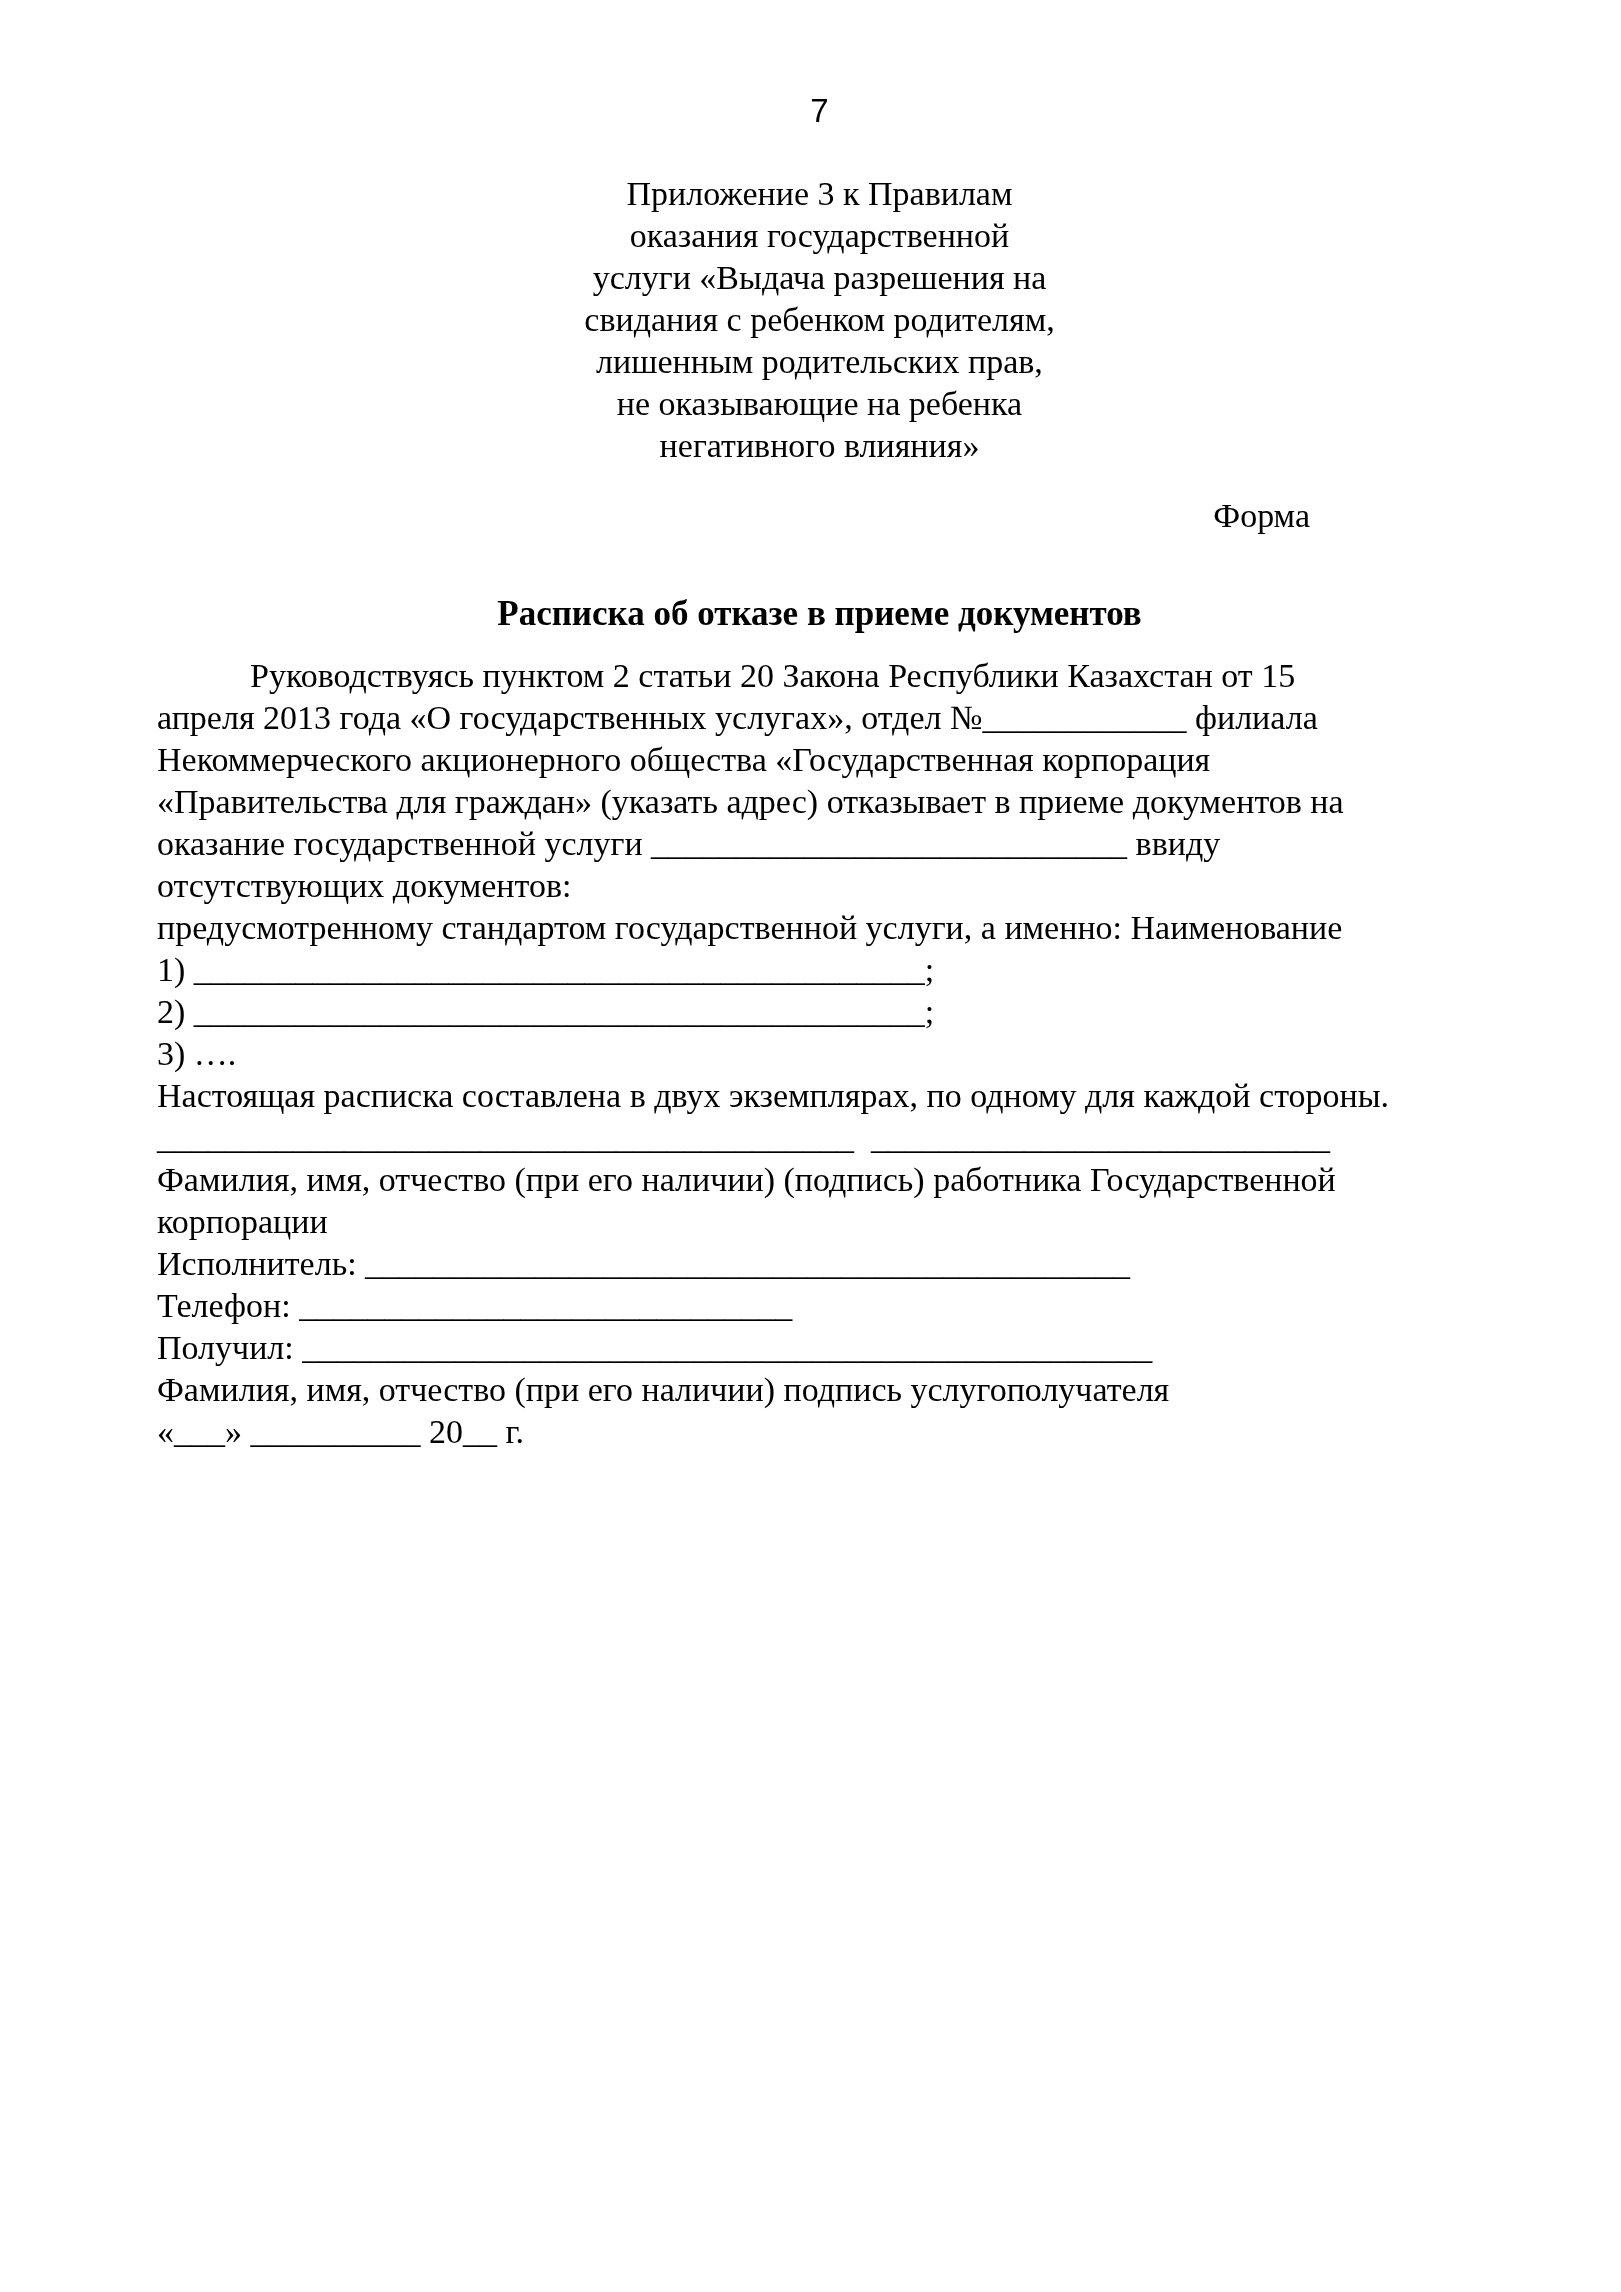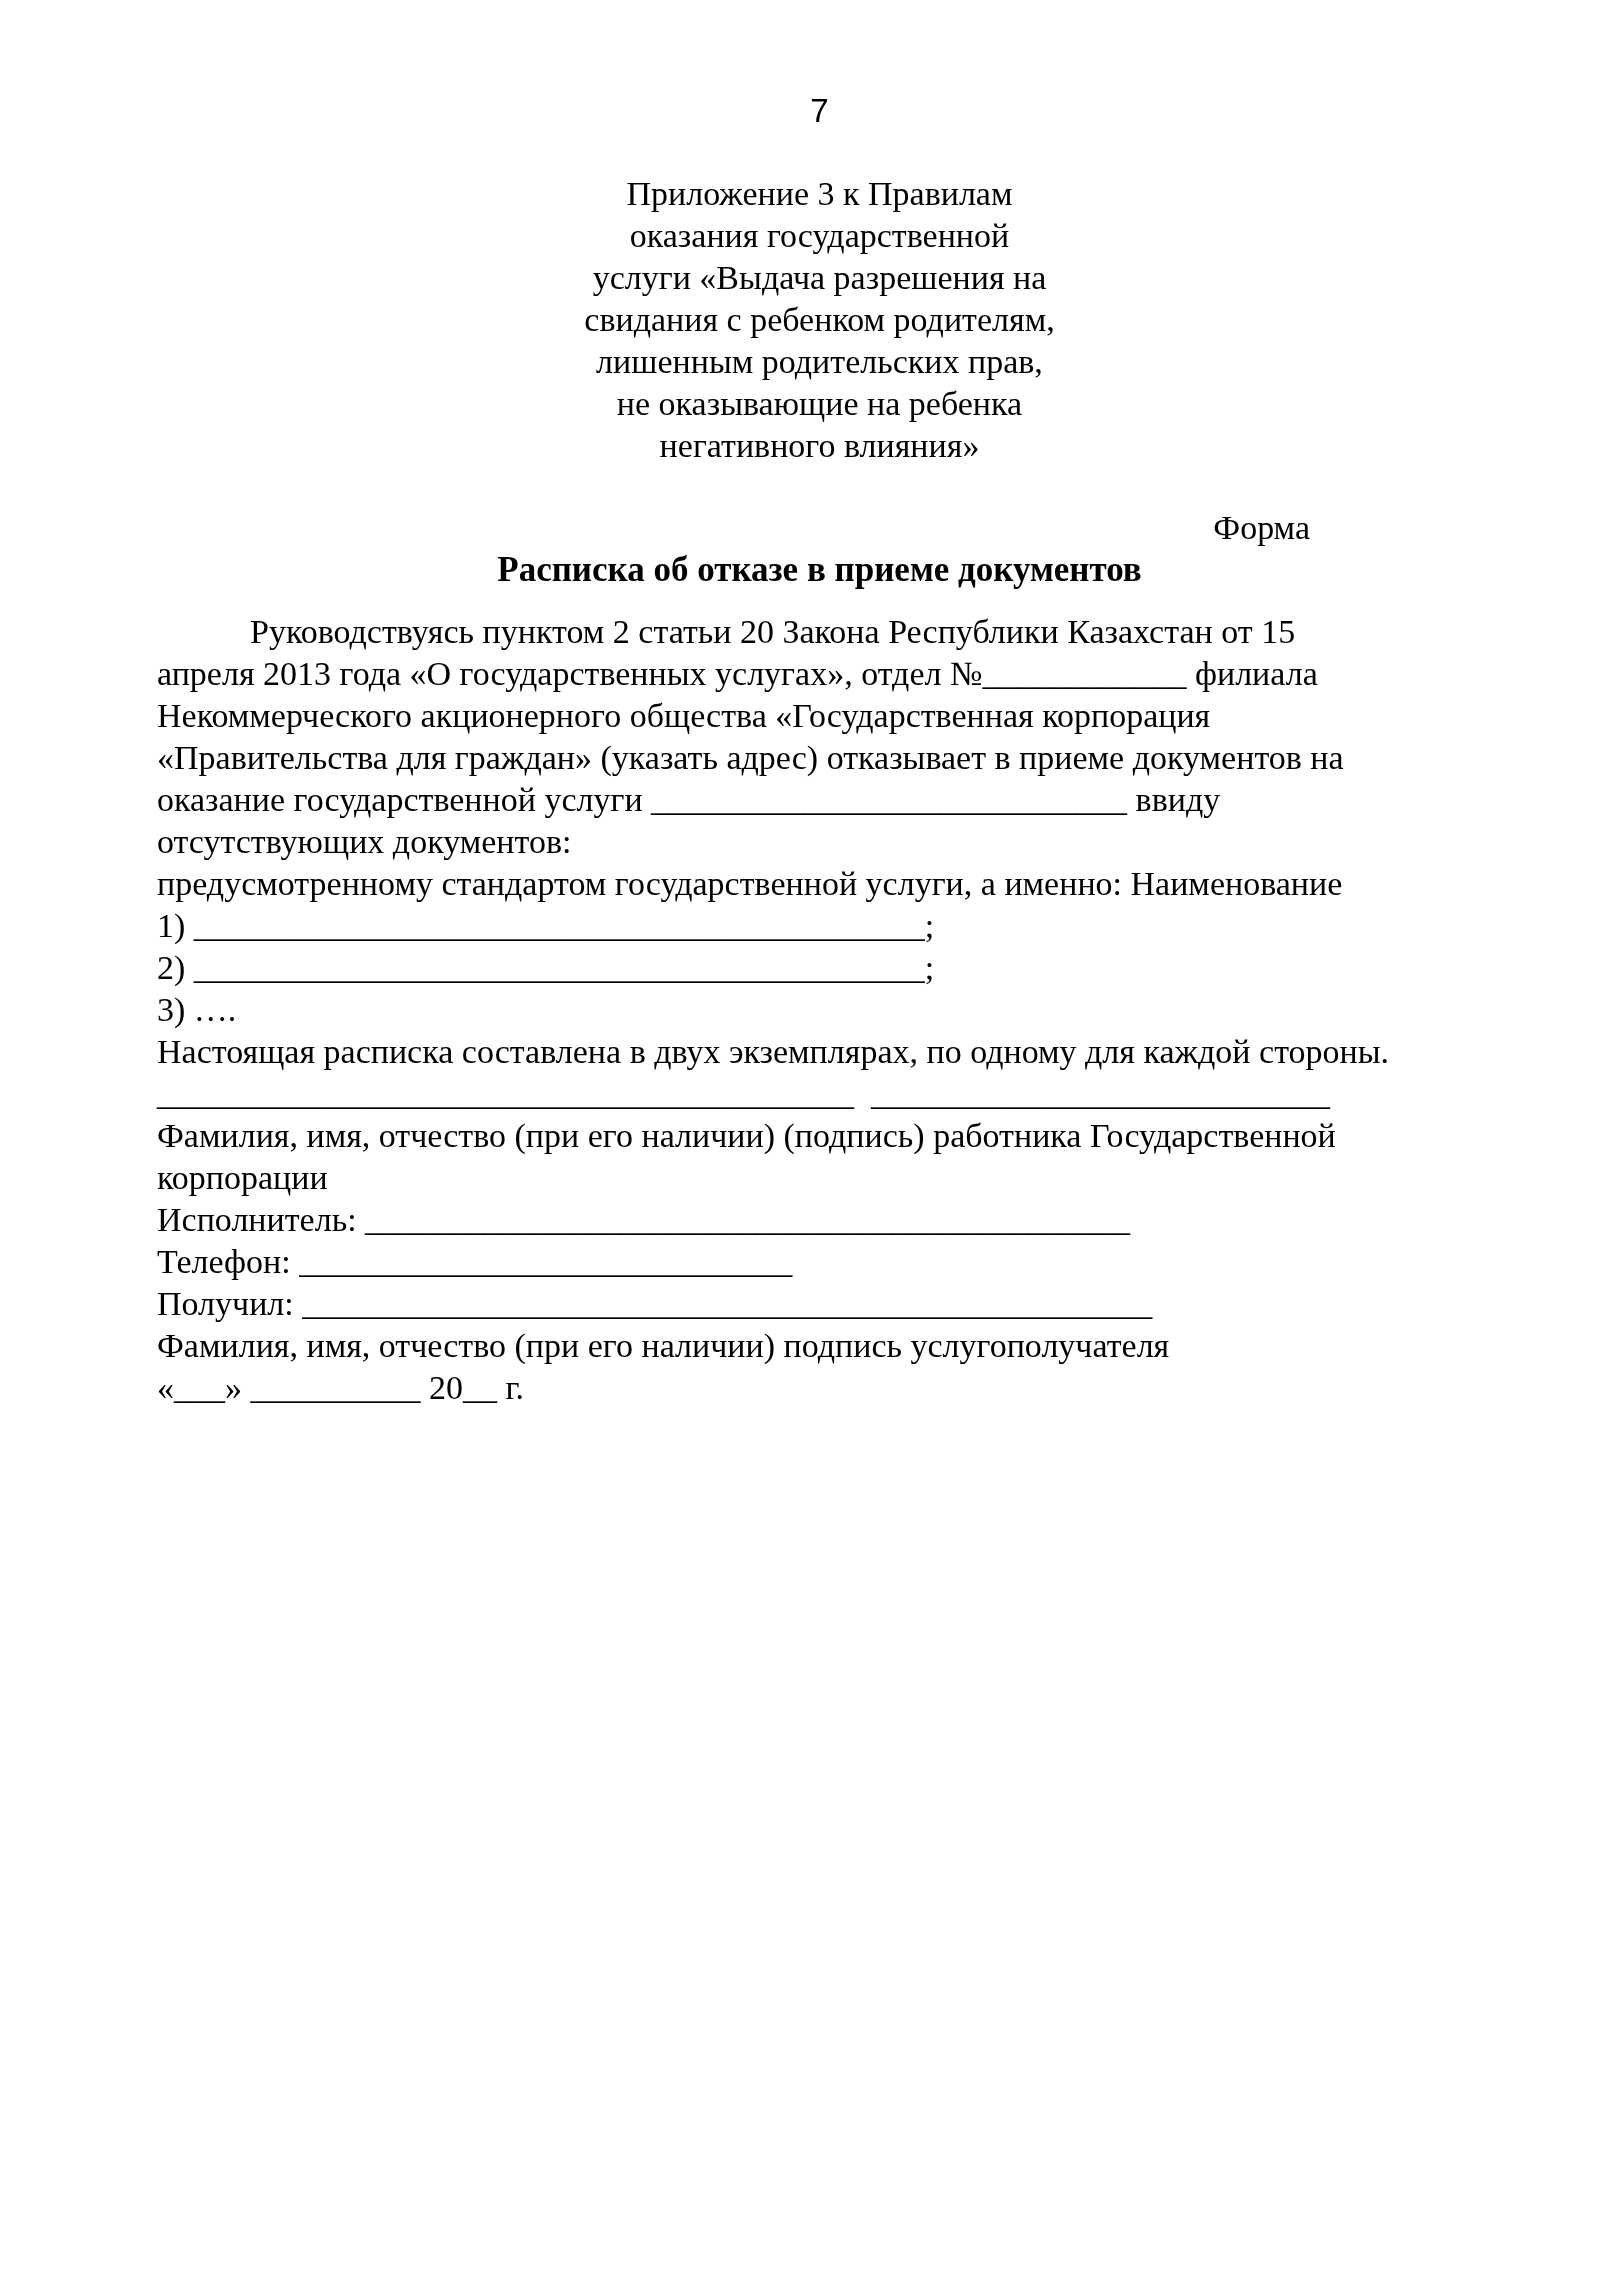--- a/index.html
+++ b/index.html
@@ -27,25 +27,26 @@
   }
   .appendix {
     margin-top: 41px;
     text-align: center;
   }
   .appendix > div,
   .doc-body > div {
     white-space: pre;
   }
   .form-label {
-    margin-top: 40px;
+    margin-top: 28px;
     text-align: right;
     padding-right: 172px;
   }
   .doc-title {
+    margin-top: 56px;
     text-align: center;
     font-weight: 700;
     font-size: 35px;
   }
   .doc-body {
     margin-top: 20px;
   }
   .doc-body > div:first-child {
     text-indent: 93px;
   }

